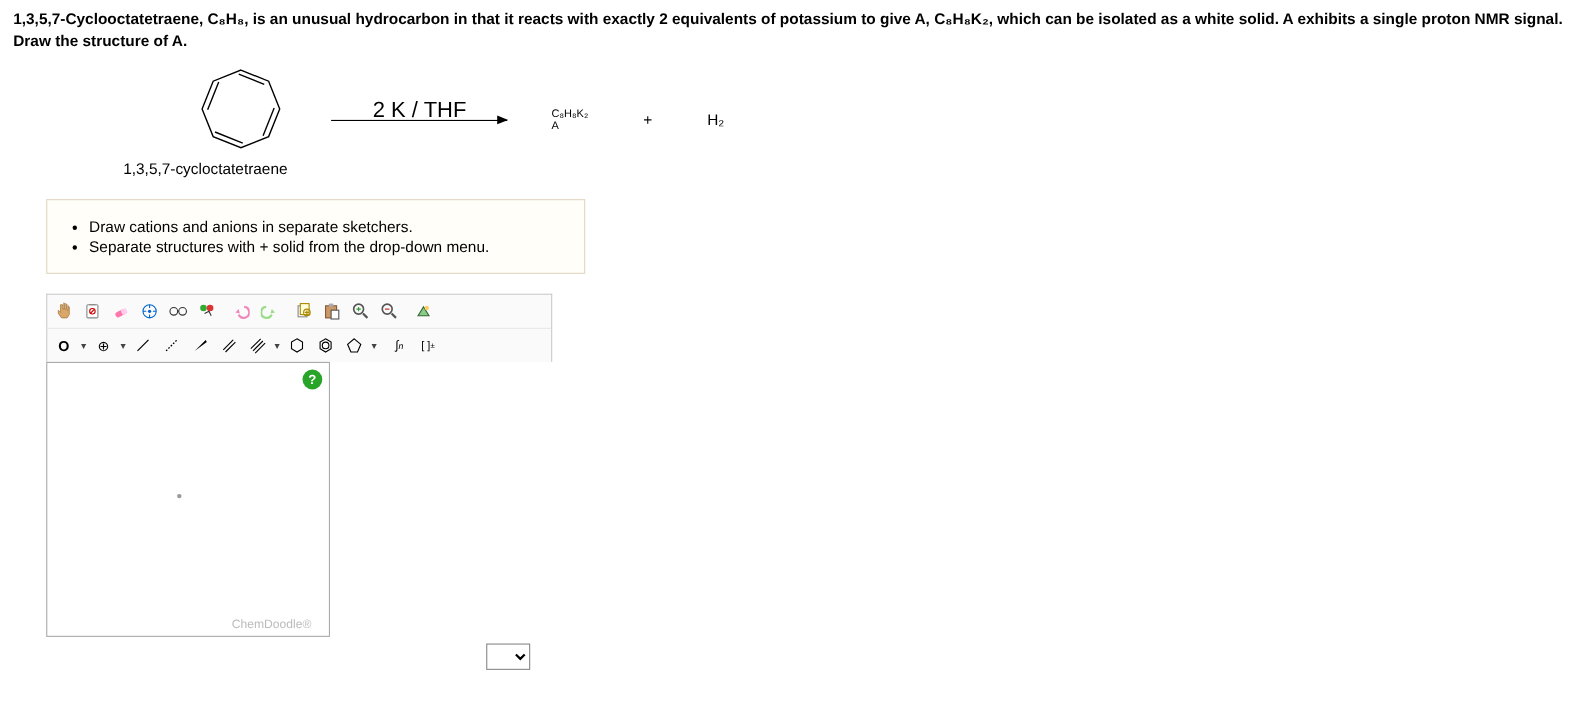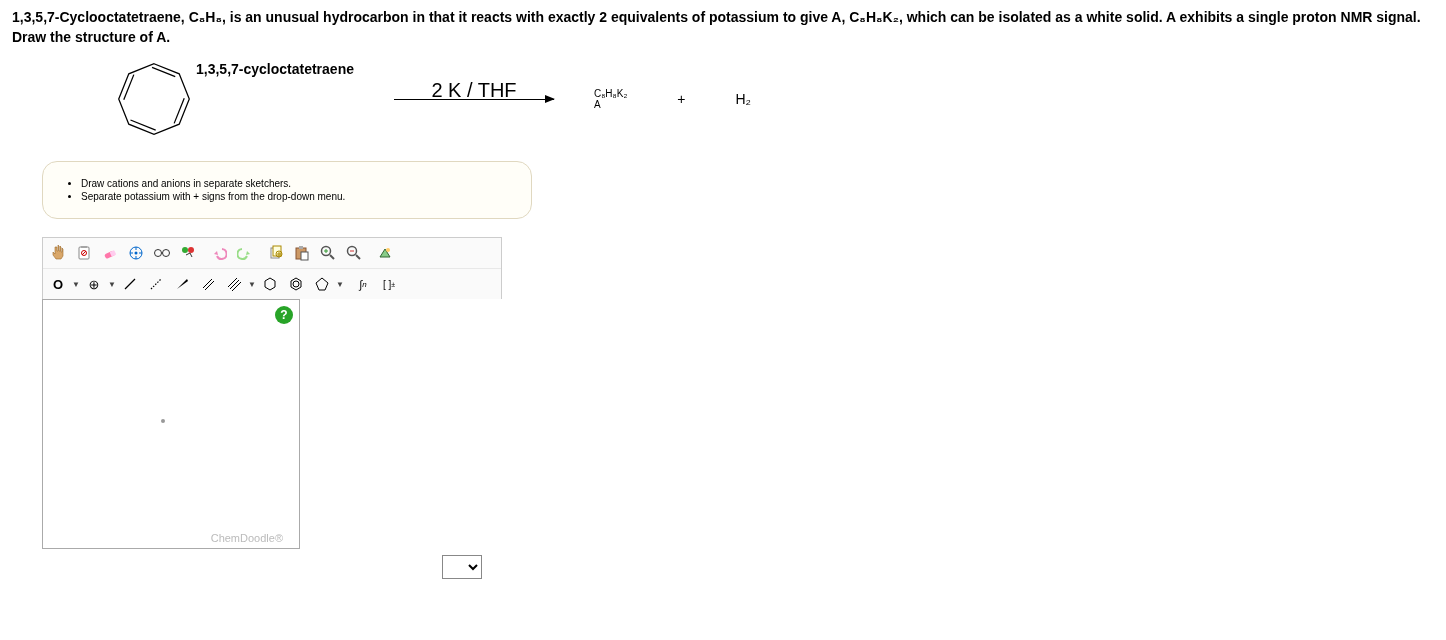--- a/index.html
+++ b/index.html
@@ -1,29 +1,29 @@
 <!DOCTYPE html>
 <html><head>
 <meta charset="utf-8">
 <style>
   * { box-sizing: border-box; margin: 0; padding: 0; }
   body { font-family: Arial, Helvetica, sans-serif; font-size: 14px; color: #000; background: #fff; padding: 8px 12px; width: 1446px; }
   .question { font-weight: bold; font-size: 14px; line-height: 1.4; margin-bottom: 8px; }
   .reaction { display: flex; align-items: center; gap: 40px; margin: 10px 0 10px 100px; font-family: Arial, sans-serif; }
-  .mol-block { display: flex; flex-direction: row; align-items: flex-start; font-weight: bold; }
+  .mol-block { display: flex; flex-direction: column; align-items: flex-end; }
   .mol-label { font-size: 14px; margin-top: 4px; }
   .arrow-block { display: flex; flex-direction: column; align-items: center; position: relative; }
   .arrow-line { width: 160px; height: 1px; background: #000; position: relative; }
   .arrow-line::after { content: ""; position: absolute; right: -1px; top: -4px; border-left: 10px solid #000; border-top: 4.5px solid transparent; border-bottom: 4.5px solid transparent; }
   .arrow-label { position: absolute; top: -20px; left: 50%; transform: translateX(-50%); font-size: 20px; white-space: nowrap; }
   .prod-block { display: flex; flex-direction: column; align-items: flex-start; font-size: 10px; }
   .plus { font-size: 14px; margin: 0 10px; }
   sub { font-size: 0.7em; vertical-align: sub; }
 
-  .hints-box { border: 1px solid #e0d8c0; background: #fffef8; border-radius: 15px; padding: 14px 18px; margin: 20px 0 18px 30px; width: 490px; font-size: 10px; }
+  .hints-box { border: 1px solid #e0d8c0; background: #fffef8; border-radius: 0; padding: 14px 18px; margin: 20px 0 18px 30px; width: 490px; font-size: 14px; }
   .hints-box ul { list-style: disc; padding-left: 20px; }
   .hints-box li { margin: 2px 0; }
 
   .editor-wrap { margin-left: 30px; width: 460px; }
   .toolbar { border: 1px solid #ccc; border-bottom: none; background: #fafafa; }
   .toolbar-row { display: flex; align-items: center; flex-wrap: nowrap; padding: 2px 2px; border-bottom: 1px solid #e8e8e8; }
   .toolbar-row:last-child { border-bottom: none; }
   .tbtn { width: 24px; height: 24px; display: inline-flex; align-items: center; justify-content: center; border: 1px solid transparent; margin: 1px; cursor: pointer; font-size: 13px; background: transparent; border-radius: 2px; position: relative; }
   .tbtn svg { display: block; }
   .dd { width: 10px; font-size: 8px; color: #444; display: inline-flex; align-items: center; justify-content: center; cursor: pointer; }
@@ -64,21 +64,21 @@
     <div>C₈H₈K₂</div>
     <div>A</div>
   </div>
   <div class="plus">+</div>
   <div>H₂</div>
 </div>
 
 <div class="hints-box">
   <ul>
     <li>Draw cations and anions in separate sketchers.</li>
-    <li>Separate potassium with + signs from the drop-down menu.</li>
+    <li>Separate structures with + solid from the drop-down menu.</li>
   </ul>
 </div>
 
 <div class="editor-wrap">
   <div class="toolbar">
     <div class="toolbar-row">
       <button class="tbtn">
           <svg width="16" height="16" viewBox="0 0 16 16">
             <path d="M5 2v7L3 7v3l3 4h5l2-3V4l-1-1v4h-1V2l-1-1v5H9V1L8 0v6H7V2z" fill="#d9a76a" stroke="#a06b2b" stroke-width="0.6"></path>
           </svg>

